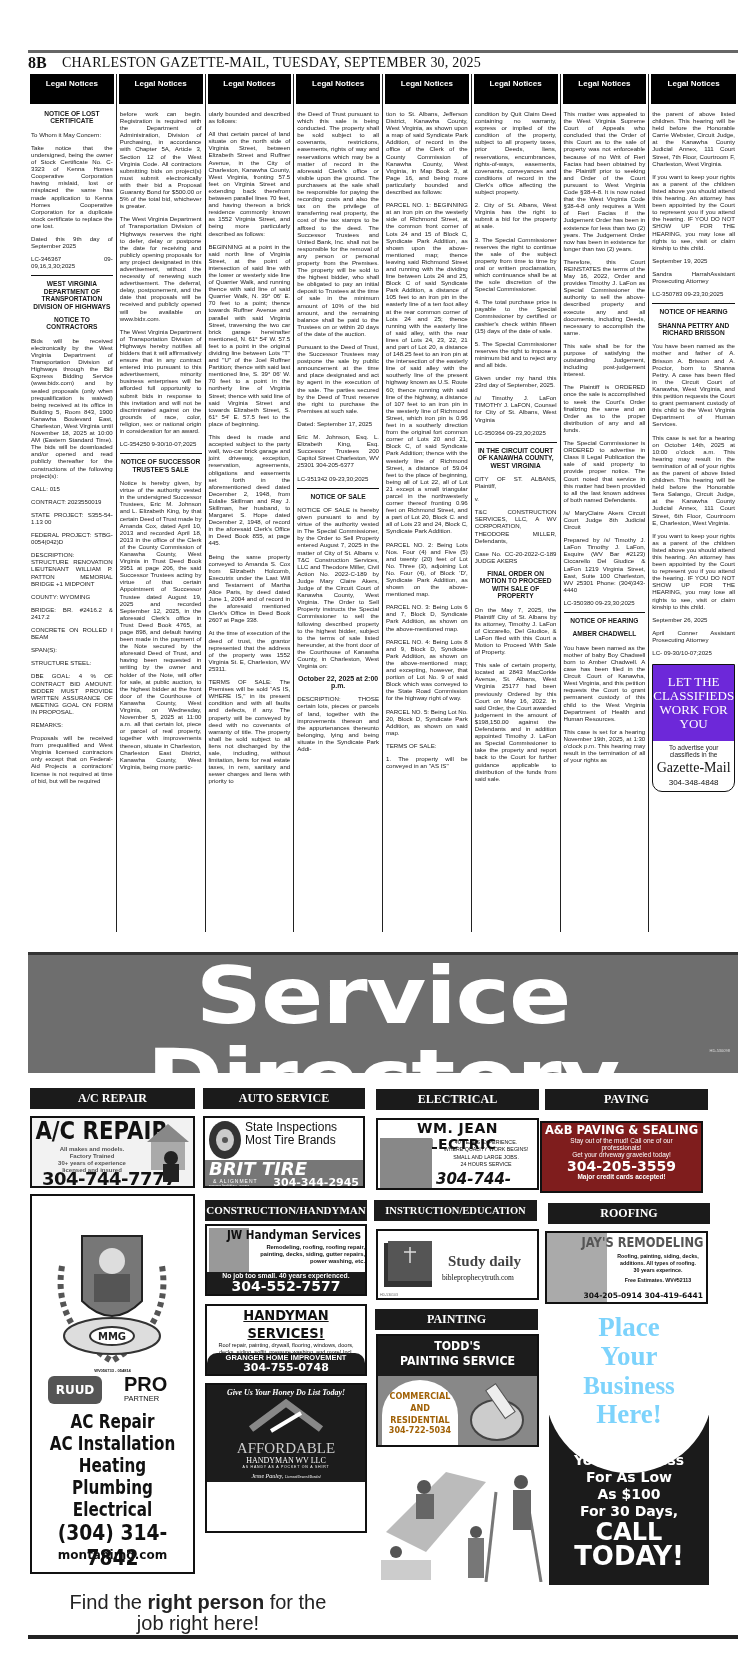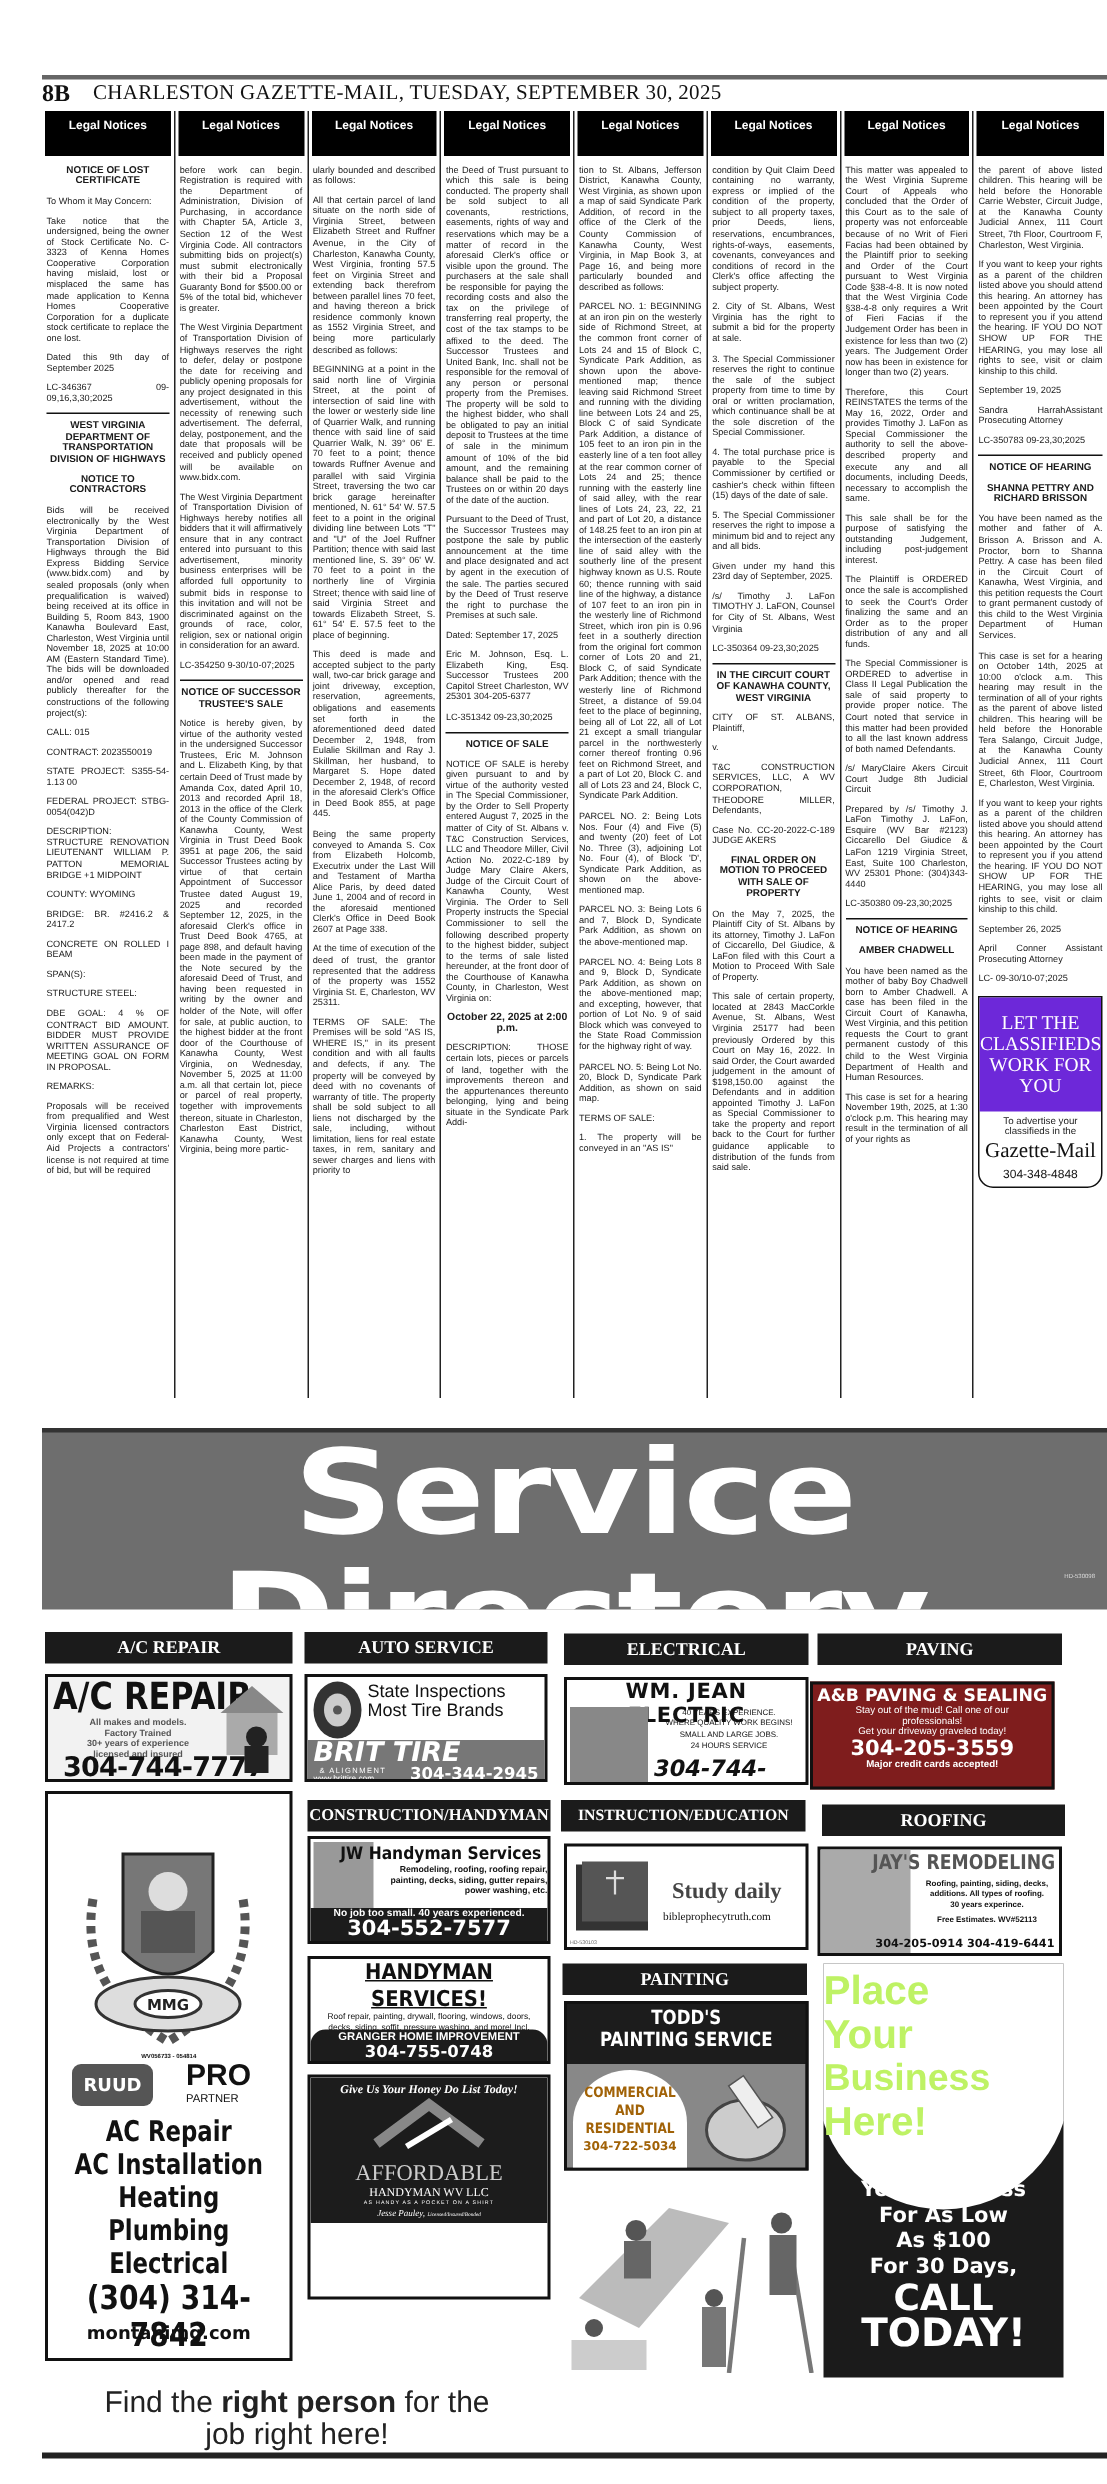--- a/index.html
+++ b/index.html
@@ -371,21 +371,21 @@
   <circle cx="145" cy="30" r="7" fill="#555"></circle>
     <rect x="137" y="38" width="18" height="40" fill="#666"></rect>
   <circle cx="100" cy="80" r="6" fill="#555"></circle>
     <rect x="92" y="86" width="16" height="40" fill="#777"></rect>
   <rect x="5" y="108" width="50" height="20" fill="#ccc"></rect>
     <circle cx="20" cy="100" r="6" fill="#555"></circle>
 </svg>
 
 <div class="ad" style="left:549px;top:1309px;width:160px;height:276px;border:none;background:#1b1b1b">
   <div style="position:absolute;left:-4px;top:-4px;width:168px;height:168px;border-radius:0 0 84px 84px;background:#fff"></div>
-  <div style="position:relative;text-align:left;font-family:Liberation Sans, sans-serif;font-weight:bold;color:#bef264;font-size:27px;line-height:29px;padding-top:4px">
+  <div style="position:relative;text-align:center;font-family:Liberation Serif, serif;font-weight:bold;color:#7dd3fc;font-size:27px;line-height:29px;padding-top:4px">
     <div>Place</div>
     <div>Your</div>
     <div style="font-size:25px">Business</div>
     <div>Here!</div>
   </div>
   <div style="position:relative;text-align:center;font-family:'DejaVu Sans',sans-serif;font-weight:bold;color:#fff;font-size:14px;line-height:17px;margin-top:6px">
     <div>To Advertise</div>
     <div>Your Business</div>
     <div>For As Low</div>
     <div>As $100</div>

